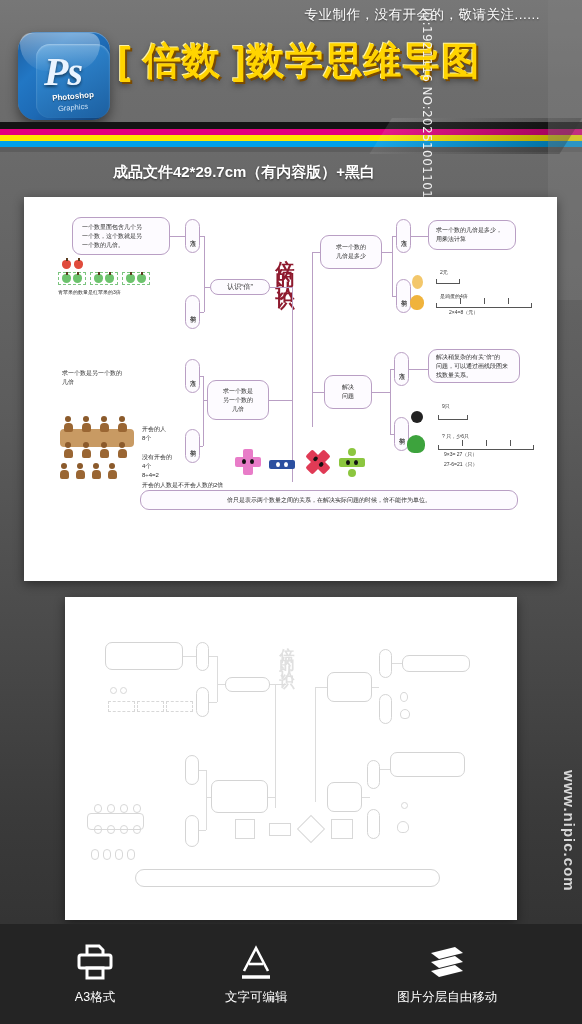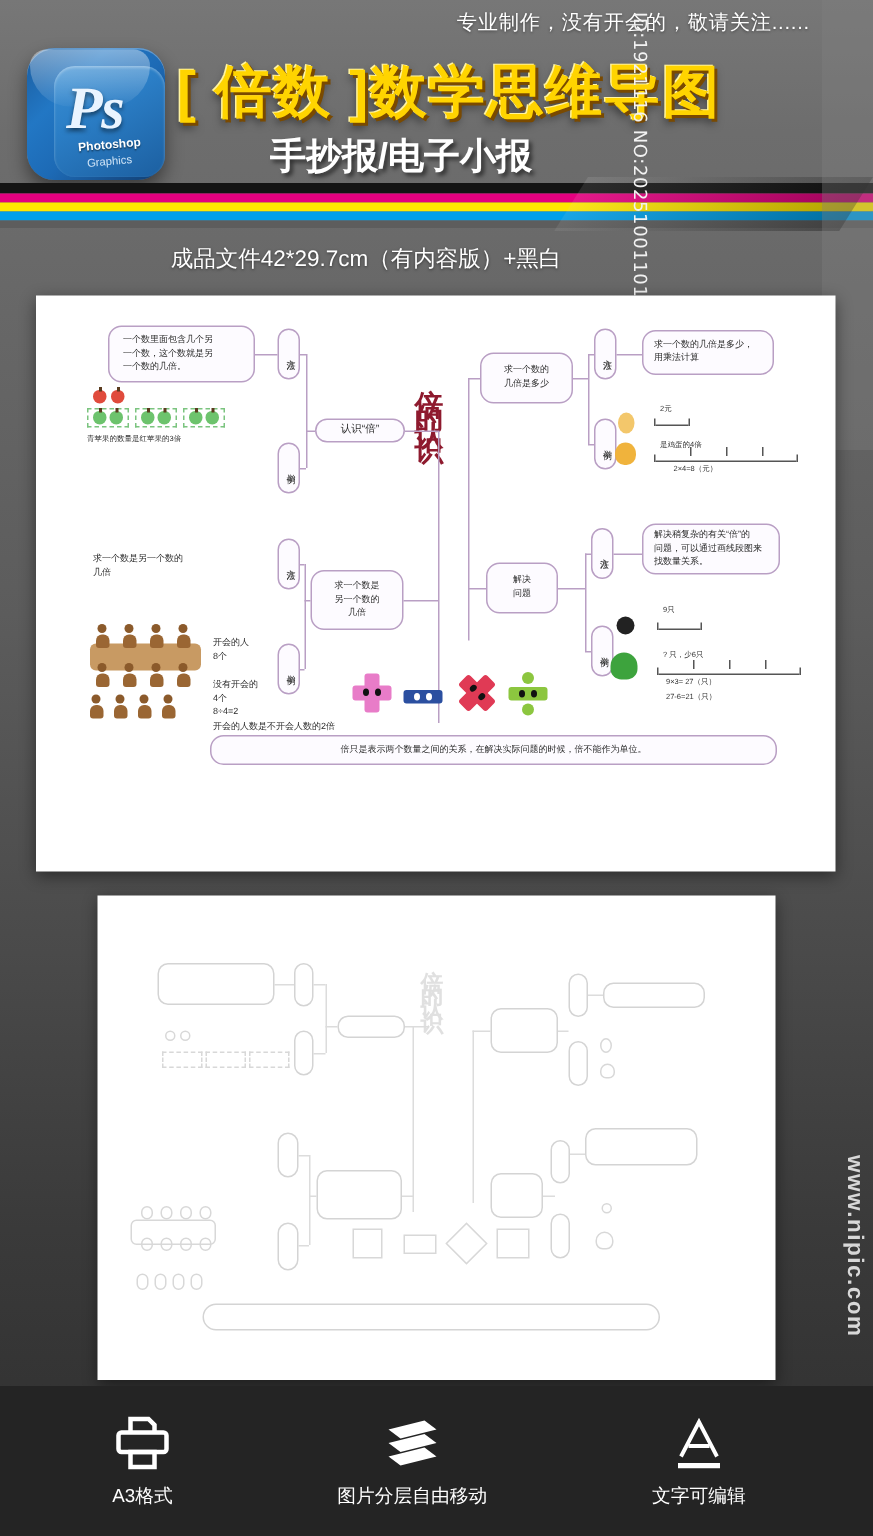--- a/index.html
+++ b/index.html
@@ -89,21 +89,21 @@
   .s5 { top: 25px; height: 5px;  background: #5d5d5d; }
   .stripes .fold {
     position: absolute; left: 392px; top: -4px; width: 190px; height: 36px;
     background: linear-gradient(120deg,rgba(255,255,255,.10),rgba(0,0,0,.32));
     transform: skewX(-32deg); transform-origin: top left;
     pointer-events: none;
   }
 
   .spec-line {
     position: absolute; left: 0; top: 163px; width: 488px; text-align: center;
-    color: #ffffff; font-size: 15px; font-weight: normal;
+    color: #ffffff; font-size: 15px; font-weight: bold;
     text-shadow: 0 1px 2px rgba(0,0,0,.5);
   }
 
   
   .id-strip {
     position: absolute; right: 0; top: 0; width: 34px; height: 300px;
     background: rgba(128,128,128,.35);
   }
   .id-strip span {
     position: absolute; left: 50%; top: 8px;
@@ -224,21 +224,20 @@
   <div class="ps-cube">
     <div class="body"></div>
     <div class="face"></div>
     <div class="gloss"></div>
     <div class="ps">Ps</div>
     <div class="nm">Photoshop</div>
     <div class="sub">Graphics</div>
   </div>
 
   <div class="big-title">[ 倍数 ]数学思维导图</div>
-  <div class="sub-title">手抄报/电子小报</div>
 
   <div class="stripes">
     <div class="s s1"></div>
     <div class="s s2"></div>
     <div class="s s3"></div>
     <div class="s s4"></div>
     <div class="s s5"></div>
     <div class="fold"></div>
   </div>
 </div>
@@ -540,32 +539,32 @@
         <rect x="4" y="12" width="32" height="13" rx="2"></rect>
         <rect x="12" y="25" width="16" height="10"></rect>
       </svg>
     </span>
     <span class="label">A3格式</span>
   </div>
 
 
   <div class="feature">
     <span>
+      <svg width="40" height="38" viewBox="0 0 40 38" fill="none" stroke="#ffffff" stroke-width="2.6">
+        <path d="M8 28L20 5l12 23"></path>
+        <path d="M13 21h14"></path>
+        <path d="M6 34h28" stroke-width="3.5"></path>
+      </svg>
+    </span>
+    <span class="label">文字可编辑</span>
+  </div>
+
+  <div class="feature">
+    <span>
       <svg width="44" height="38" viewBox="0 0 44 38" fill="#ffffff">
         <path d="M6 10 L30 4 L38 10 L14 16 Z"></path>
         <path d="M6 19 L30 13 L38 19 L14 25 Z"></path>
         <path d="M6 28 L30 22 L38 28 L14 34 Z"></path>
       </svg>
     </span>
     <span class="label">图片分层自由移动</span>
   </div>
-
-  <div class="feature">
-    <span>
-      <svg width="40" height="38" viewBox="0 0 40 38" fill="none" stroke="#ffffff" stroke-width="2.6">
-        <path d="M8 28L20 5l12 23"></path>
-        <path d="M13 21h14"></path>
-        <path d="M6 34h28" stroke-width="3.5"></path>
-      </svg>
-    </span>
-    <span class="label">文字可编辑</span>
-  </div>
 </div>
 
 </body></html>

